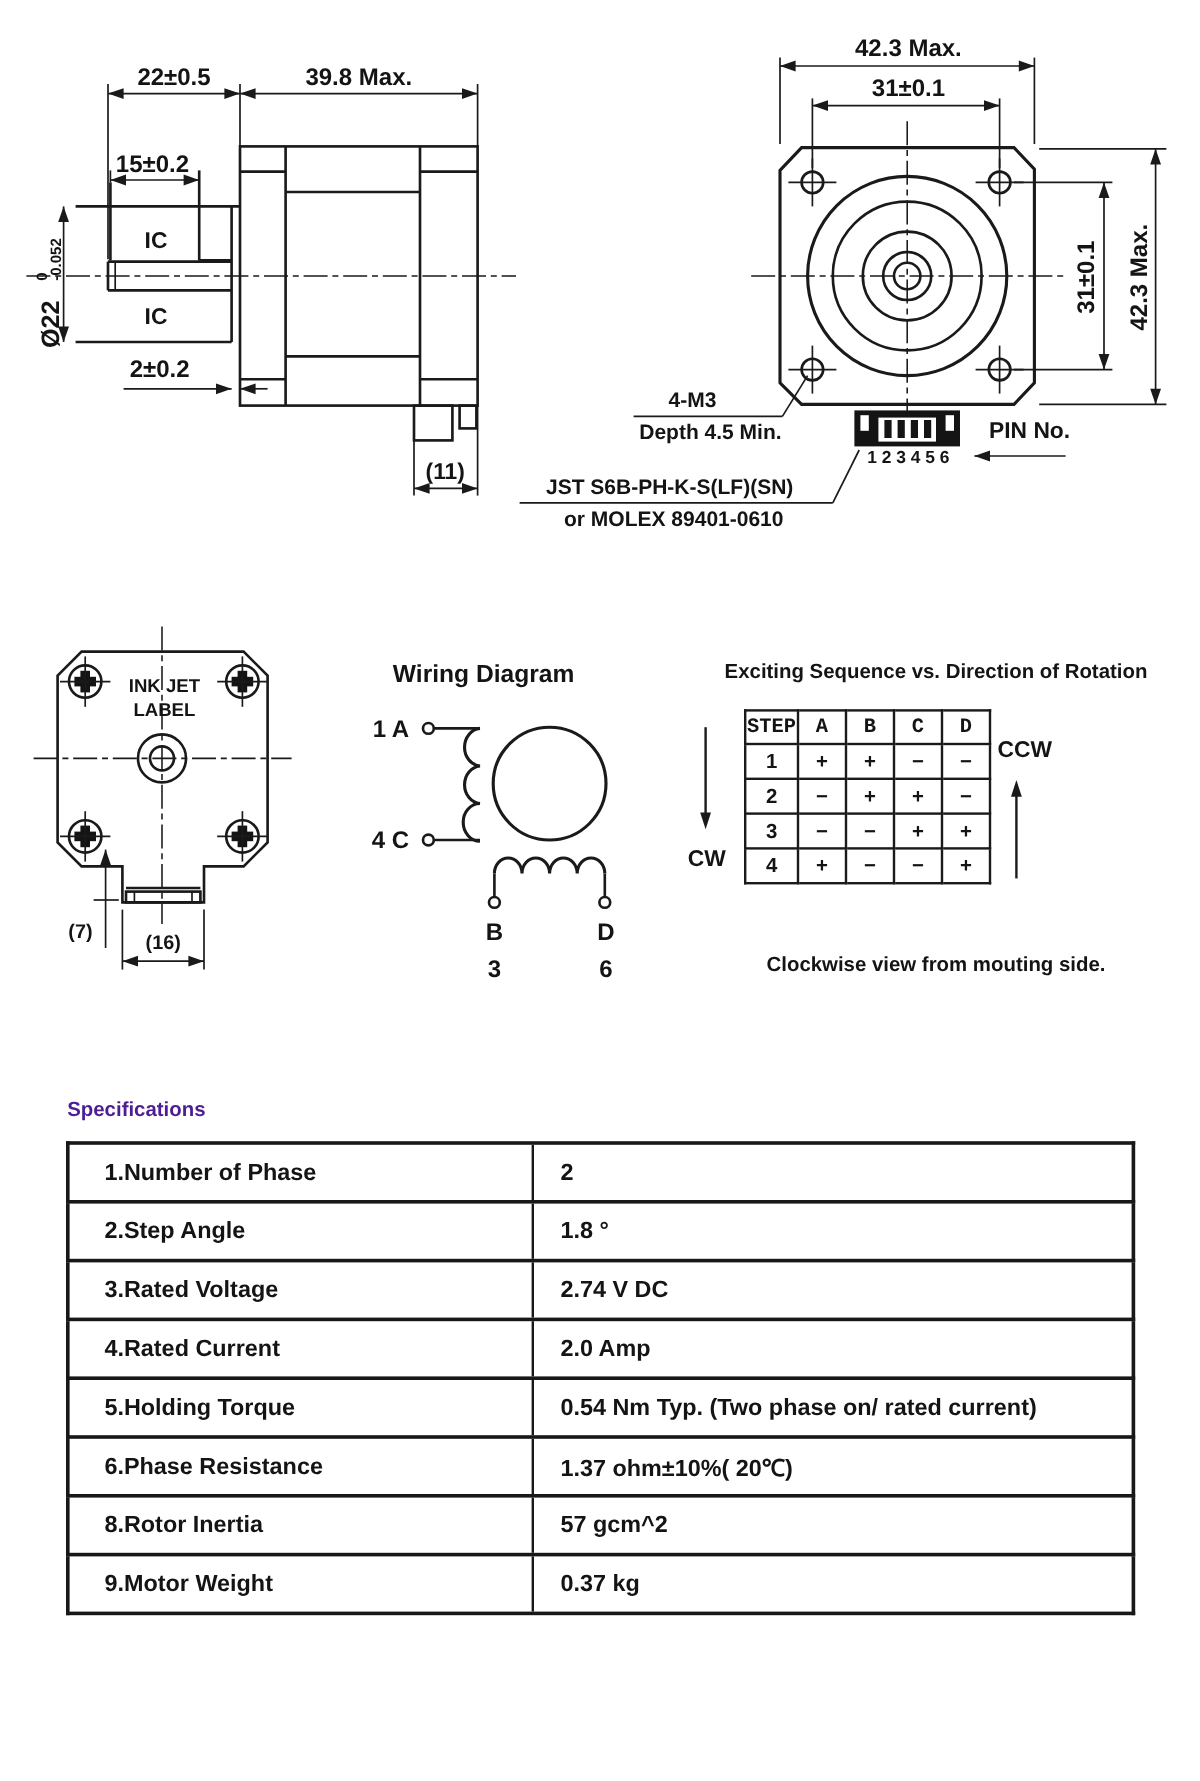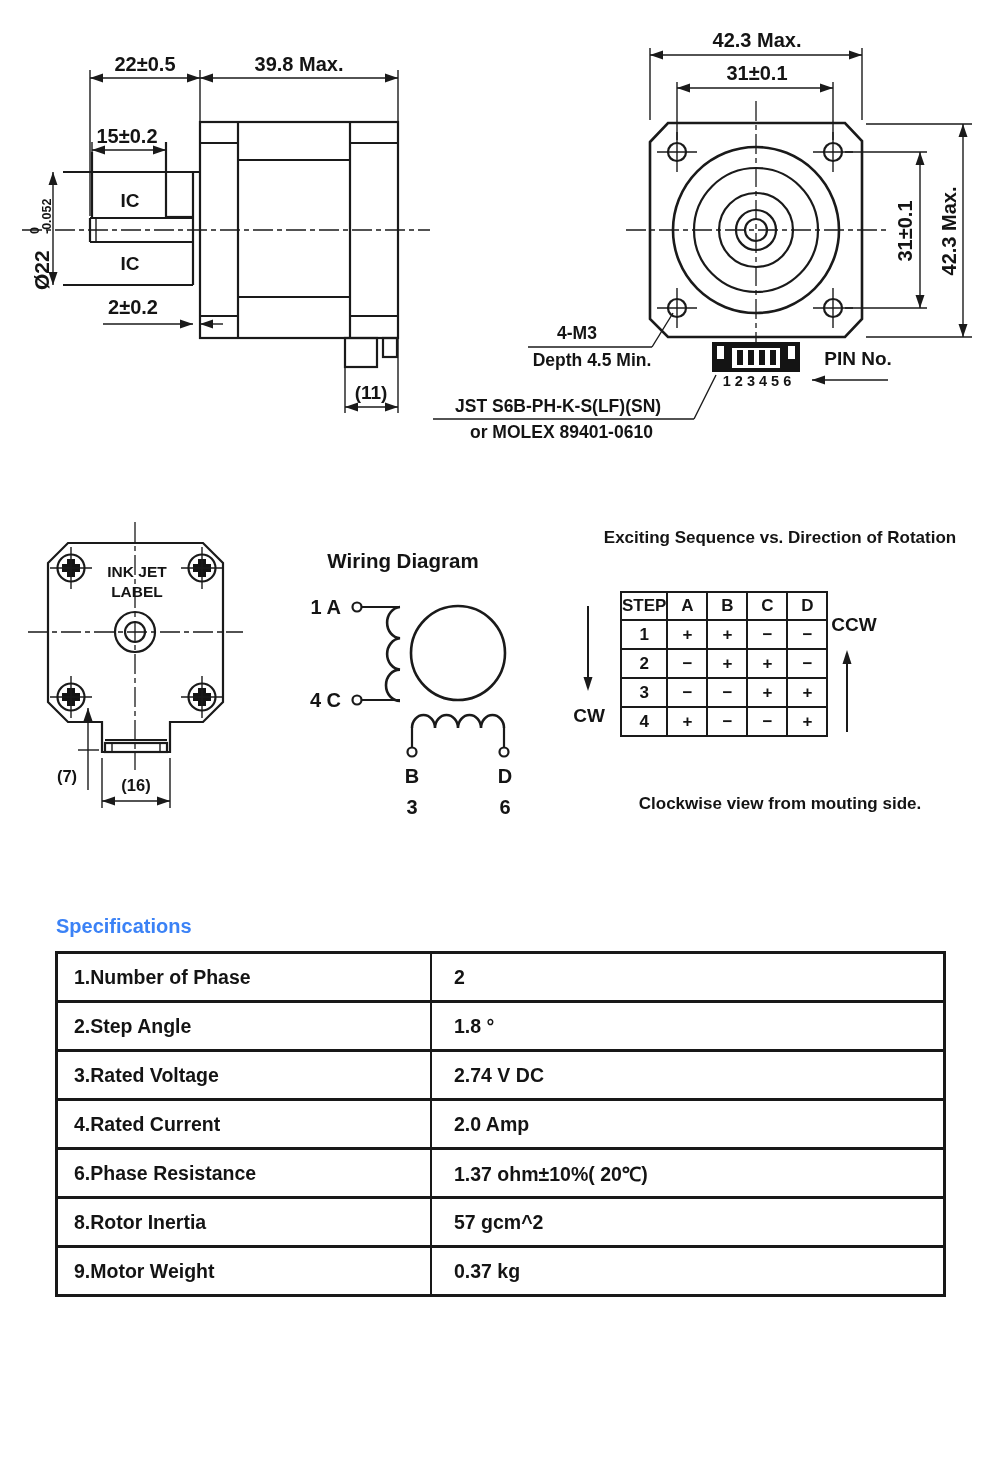--- a/index.html
+++ b/index.html
@@ -12,35 +12,35 @@
   .thick{stroke:#1a1a1a;stroke-width:2.6;fill:none;}
   .thin{stroke:#1a1a1a;stroke-width:1.4;fill:none;}
   .cl{stroke:#1a1a1a;stroke-width:1.3;fill:none;stroke-dasharray:20 4 5 4;}
   .ar{fill:#1a1a1a;stroke:none;}
   .blk{fill:#141414;stroke:none;}
   .wht{fill:#ffffff;stroke:none;}
   .overlay{position:absolute;}
   
   .extitle,.excaption{position:absolute;left:560px;width:440px;text-align:center;
     font-weight:bold;font-size:17px;color:#141414;}
-  .extitle{top:528px;}
+  .extitle{top:550px;}
   .excaption{top:794px;}
   table.excite{position:absolute;left:620px;top:591px;border-collapse:collapse;}
   table.excite th,table.excite td{
     border:2px solid #1a1a1a;font-size:17px;font-weight:bold;text-align:center;
     padding:0;height:27px;color:#141414;}
-  table.excite th{width:38px;height:26px;}
+  table.excite th{width:38px;height:26px;font-family:Liberation Mono, monospace;}
   table.excite th.step{width:42px;}
   
-  .spectitle{position:absolute;left:56px;top:915px;font-size:20px;font-weight:bold;color:#3b82f6;}
+  .spectitle{position:absolute;left:56px;top:915px;font-size:17px;font-weight:bold;color:#4c1d95;}
   table.specs{position:absolute;left:55px;top:951px;border-collapse:collapse;table-layout:fixed;width:891px;}
   table.specs td{
     border-top:3px solid #181818;border-bottom:3px solid #181818;
     font-size:19.5px;font-weight:bold;color:#141414;height:44px;vertical-align:middle;}
-  table.specs td.lbl{width:355px;border-left:3px solid #181818;border-right:2px solid #181818;padding-left:16px;}
+  table.specs td.lbl{width:355px;border-left:3px solid #181818;border-right:2px solid #181818;padding-left:29px;}
   table.specs td.val{border-right:3px solid #181818;padding-left:22px;}
 </style>
 </head>
 <body>
 
 <svg class="overlay" style="left:0;top:0" width="1000" height="880" viewBox="0 0 1000 880">
 
   <g>
     <rect x="200" y="122" width="198" height="216" class="ln"></rect>
     <line x1="238" y1="122" x2="238" y2="338" class="ln"></line>
@@ -339,20 +339,24 @@
   </tr>
   <tr>
     <td class="lbl">3.Rated Voltage</td>
     <td class="val">2.74 V DC</td>
   </tr>
   <tr>
     <td class="lbl">4.Rated Current</td>
     <td class="val">2.0 Amp</td>
   </tr>
   <tr>
+    <td class="lbl">5.Holding Torque</td>
+    <td class="val">0.54 Nm Typ. (Two phase on/ rated current)</td>
+  </tr>
+  <tr>
     <td class="lbl">6.Phase Resistance</td>
     <td class="val">1.37 ohm±10%( 20℃)</td>
   </tr>
   <tr>
     <td class="lbl">8.Rotor Inertia</td>
     <td class="val">57 gcm^2</td>
   </tr>
   <tr>
     <td class="lbl">9.Motor Weight</td>
     <td class="val">0.37 kg</td>

